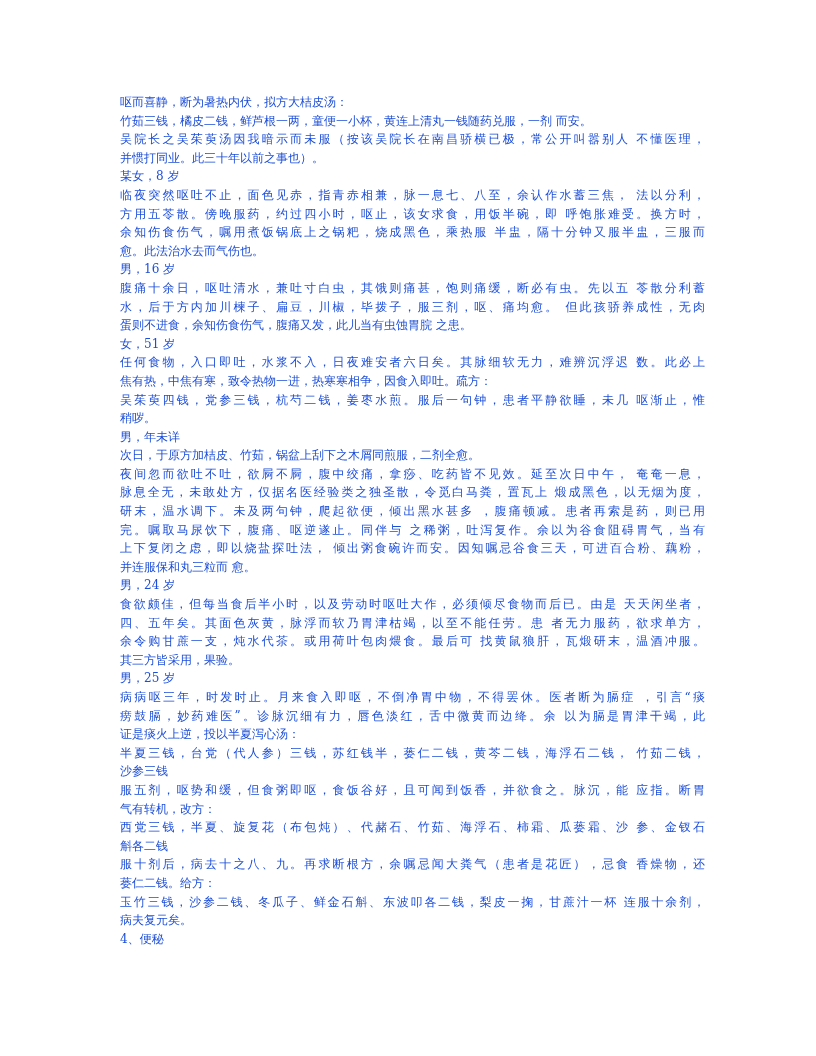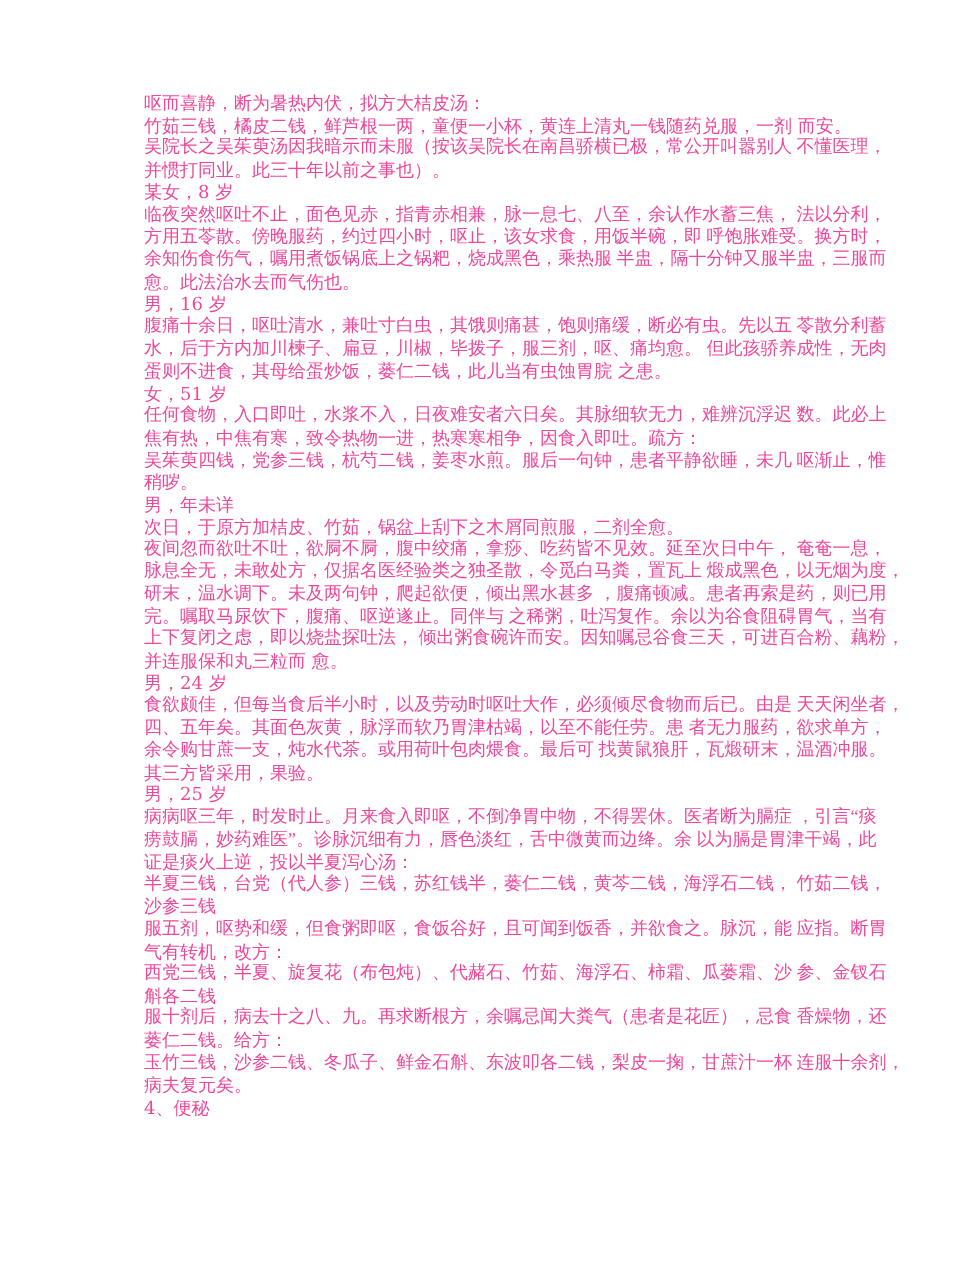--- a/index.html
+++ b/index.html
@@ -9,56 +9,55 @@
     }
     body {
       width: 816px;
       height: 1056px;
       position: relative;
       overflow: hidden;
     }
     .page {
       position: absolute;
       left: 120px;
-      top: 77px;
+      top: 93px;
       width: 585px;
       font-family: "DejaVu Serif", "Liberation Serif", serif;
-      font-size: 15px;
+      font-size: 12px;
       line-height: 18.6px;
-      color: #ec4899;
+      color: #1d4ed8;
     }
     .line {
       display: block;
       white-space: nowrap;
       margin: 0;
       padding: 0;
     }
     .just {
       text-align: justify;
       text-align-last: justify;
-      font-family: Liberation Serif, serif;
     }
   </style>
 </head>
 <body>
 
 <div class="page">
   <div class="line">呕而喜静，断为暑热内伏，拟方大桔皮汤：</div>
   <div class="line">竹茹三钱，橘皮二钱，鲜芦根一两，童便一小杯，黄连上清丸一钱随药兑服，一剂 而安。</div>
   <div class="line just">吴院长之吴茱萸汤因我暗示而未服（按该吴院长在南昌骄横已极，常公开叫嚣别人 不懂医理，</div>
   <div class="line">并惯打同业。此三十年以前之事也）。</div>
   <div class="line">某女，8 岁</div>
   <div class="line just">临夜突然呕吐不止，面色见赤，指青赤相兼，脉一息七、八至，余认作水蓄三焦，  法以分利，</div>
   <div class="line just">方用五苓散。傍晚服药，约过四小时，呕止，该女求食，用饭半碗，即 呼饱胀难受。换方时，</div>
   <div class="line just">余知伤食伤气，嘱用煮饭锅底上之锅粑，烧成黑色，乘热服 半盅，隔十分钟又服半盅，三服而</div>
   <div class="line">愈。此法治水去而气伤也。</div>
   <div class="line">男，16 岁</div>
   <div class="line just">腹痛十余日，呕吐清水，兼吐寸白虫，其饿则痛甚，饱则痛缓，断必有虫。先以五 苓散分利蓄</div>
   <div class="line just">水，后于方内加川楝子、扁豆，川椒，毕拨子，服三剂，呕、痛均愈。 但此孩骄养成性，无肉</div>
-  <div class="line">蛋则不进食，其母给蛋炒饭，蒌仁二钱，此儿当有虫蚀胃脘 之患。</div>
+  <div class="line">蛋则不进食，余知伤食伤气，腹痛又发，此儿当有虫蚀胃脘 之患。</div>
   <div class="line">女，51 岁</div>
   <div class="line just">任何食物，入口即吐，水浆不入，日夜难安者六日矣。其脉细软无力，难辨沉浮迟 数。此必上</div>
   <div class="line">焦有热，中焦有寒，致令热物一进，热寒寒相争，因食入即吐。疏方：</div>
   <div class="line just">吴茱萸四钱，党参三钱，杭芍二钱，姜枣水煎。服后一句钟，患者平静欲睡，未几 呕渐止，惟</div>
   <div class="line">稍哕。</div>
   <div class="line">男，年未详</div>
   <div class="line">次日，于原方加桔皮、竹茹，锅盆上刮下之木屑同煎服，二剂全愈。</div>
   <div class="line just">夜间忽而欲吐不吐，欲屙不屙，腹中绞痛，拿痧、吃药皆不见效。延至次日中午，  奄奄一息，</div>
   <div class="line just">脉息全无，未敢处方，仅据名医经验类之独圣散，令觅白马粪，置瓦上 煅成黑色，以无烟为度，</div>
   <div class="line just">研末，温水调下。未及两句钟，爬起欲便，倾出黑水甚多 ，腹痛顿减。患者再索是药，则已用</div>

